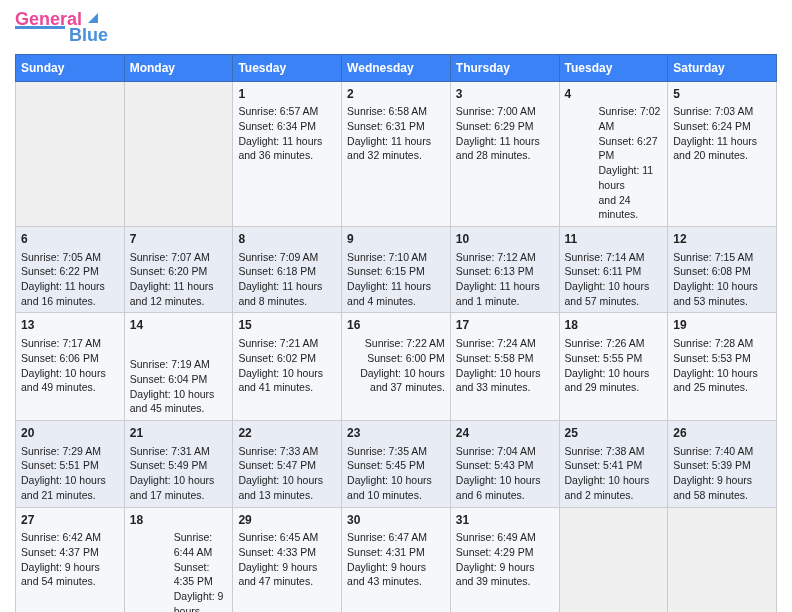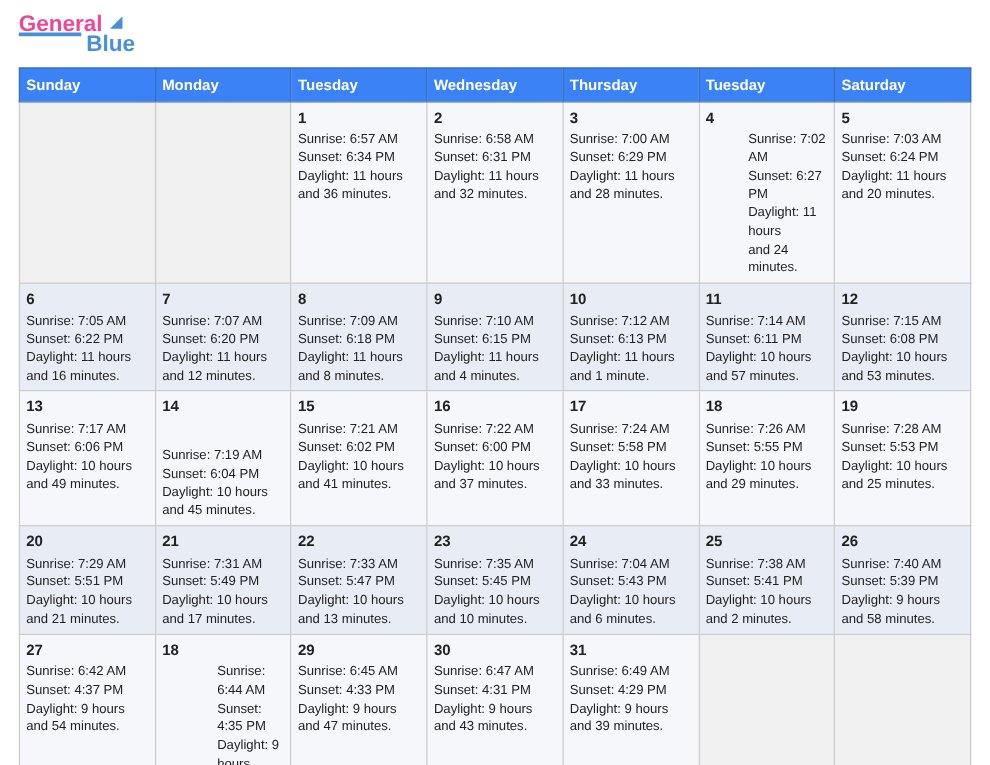--- a/index.html
+++ b/index.html
@@ -219,21 +219,21 @@
         </td>
         <td>
           <span class="day-num">15</span>
           <div class="cell-content" style="white-space: pre-line;">Sunrise: 7:21 AM
 Sunset: 6:02 PM
 Daylight: 10 hours
 and 41 minutes.</div>
         </td>
         <td>
           <span class="day-num">16</span>
-          <div class="cell-content" style="white-space: pre-line;">Sunrise: 7:22 AM
+          <div class="cell-content" style="white-space: pre-line; text-align: right;">Sunrise: 7:22 AM
 Sunset: 6:00 PM
 Daylight: 10 hours
 and 37 minutes.</div>
         </td>
         <td>
           <span class="day-num">17</span>
           <div class="cell-content" style="white-space: pre-line;">Sunrise: 7:24 AM
 Sunset: 5:58 PM
 Daylight: 10 hours
 and 33 minutes.</div>

